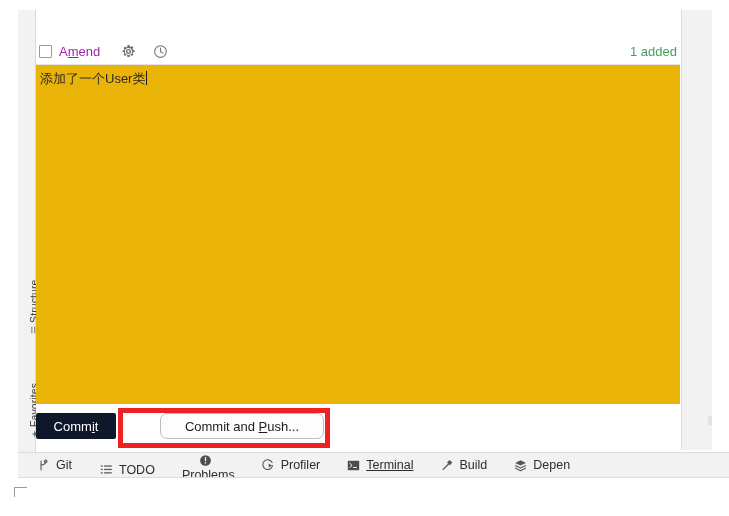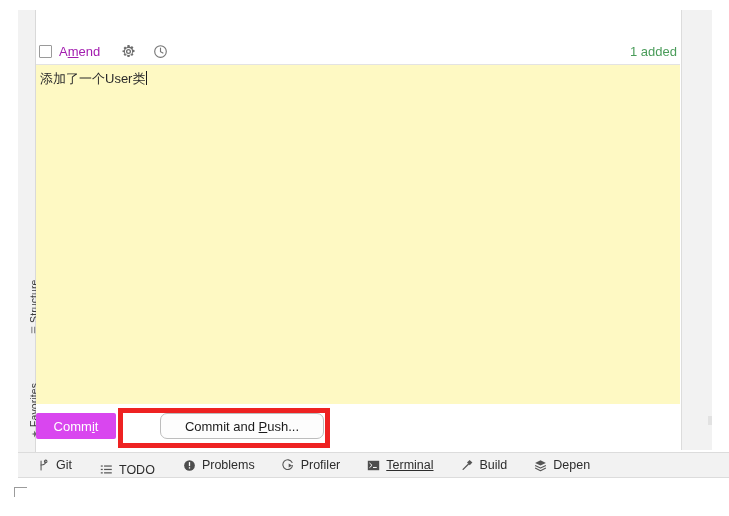--- a/index.html
+++ b/index.html
@@ -110,21 +110,21 @@
     white-space: nowrap;
   }
 
   
   #message-area {
     position: absolute;
     left: 0;
     top: 55px;
     width: 100%;
     bottom: 46px;
-    background: #fef9c3;
+    background: #eab308;
     box-sizing: border-box;
   }
   #message-text {
     position: absolute;
     left: 4px;
     top: 5px;
     font-size: 13px;
     color: #2b2b2b;
     white-space: pre;
     line-height: 17px;
@@ -145,21 +145,21 @@
     bottom: 0;
     width: 100%;
     height: 46px;
   }
   #commit-button {
     position: absolute;
     left: 0px;
     top: 9px;
     width: 80px;
     height: 26px;
-    background: #d946ef;
+    background: #0f172a;
     border: none;
     border-radius: 2px;
     color: #ffffff;
     font-size: 13px;
     font-family: "Liberation Sans", sans-serif;
     cursor: pointer;
     padding: 0;
   }
   #commit-button .mn { text-decoration: underline; text-underline-offset: 1px; }
   #commit-and-push-button {
@@ -240,21 +240,21 @@
     display: inline-flex;
     align-items: center;
     justify-content: center;
     width: 15px;
     height: 15px;
     margin-right: 5px;
     flex: none;
   }
   #bar-item-git { margin-left: 18px; align-items: center; }
   #bar-item-todo { margin-left: 27px; align-items: flex-end; }
-  #bar-item-problems { margin-left: 27px; }
+  #bar-item-problems { margin-left: 27px; flex-direction: column; }
   #bar-item-profiler { margin-left: 26px; }
   #bar-item-terminal { margin-left: 26px; text-decoration: underline; }
   #bar-item-endpoints { margin-left: 26px; }
   #bar-item-build { margin-left: 26px; }
   #bar-item-dependencies { margin-left: 26px; }
 
   
   #corner-mark {
     position: absolute;
     left: 14px;

